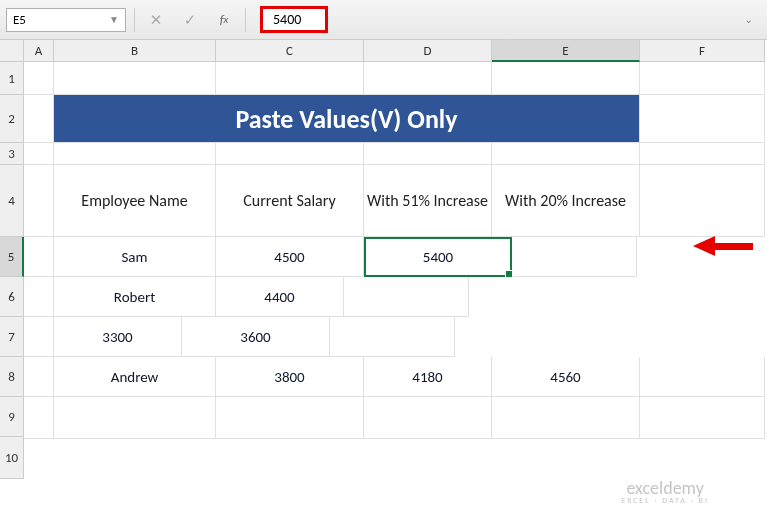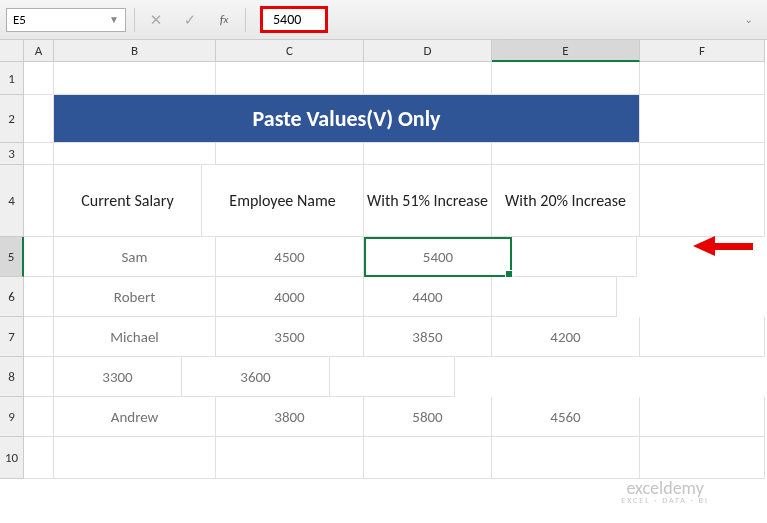--- a/index.html
+++ b/index.html
@@ -130,31 +130,31 @@
     .cell-row {
       display: flex;
     }
     .cell {
       border-right: 1px solid #e0e0e0;
       border-bottom: 1px solid #e0e0e0;
       display: flex;
       align-items: center;
       justify-content: center;
       font-size: 15px;
-      color: #737373;
+      color: #0f172a;
       background: #fff;
       overflow: visible;
       white-space: nowrap;
       position: relative;
     }
     .title-bar {
       background: #2f5597;
       color: #fff;
       font-weight: bold;
-      font-size: 22px;
+      font-size: 26px;
       justify-content: center;
     }
     .header-cell {
       font-size: 16px;
       color: #222;
       line-height: 1.2;
       text-align: center;
       white-space: normal;
     }
     .selected-cell {
@@ -270,59 +270,50 @@
     <div class="cell-row" style="height:22px">
       <div class="cell col-A"></div>
       <div class="cell col-B"></div>
       <div class="cell col-C"></div>
       <div class="cell col-D"></div>
       <div class="cell col-E"></div>
       <div class="cell col-F"></div>
     </div>
     <div class="cell-row" style="height:72px">
       <div class="cell col-A"></div>
+      <div class="cell col-B header-cell">Employee Name</div>
       <div class="cell col-C header-cell">Current Salary</div>
-      <div class="cell col-B header-cell">Employee Name</div>
       <div class="cell col-D header-cell">With 51% Increase</div>
       <div class="cell col-E header-cell">With 20% Increase</div>
       <div class="cell col-F"></div>
     </div>
     <div class="cell-row" style="height:40px">
       <div class="cell col-A"></div>
       <div class="cell col-B">Sam</div>
       <div class="cell col-C">4500</div>
       <div class="cell col-E selected-cell">5400</div>
       <div class="cell col-F"></div>
     </div>
     <div class="cell-row" style="height:40px">
       <div class="cell col-A"></div>
       <div class="cell col-B">Robert</div>
-      <div class="cell col-C">4000</div>
       <div class="cell col-D">4400</div>
-      <div class="cell col-F"></div>
-    </div>
-    <div class="cell-row" style="height:40px">
-      <div class="cell col-A"></div>
-      <div class="cell col-B">Michael</div>
-      <div class="cell col-C">3500</div>
-      <div class="cell col-D">3850</div>
-      <div class="cell col-E">4200</div>
       <div class="cell col-F"></div>
     </div>
     <div class="cell-row" style="height:40px">
       <div class="cell col-A"></div>
       <div class="cell col-D">3300</div>
       <div class="cell col-E">3600</div>
       <div class="cell col-F"></div>
     </div>
     <div class="cell-row" style="height:40px">
       <div class="cell col-A"></div>
       <div class="cell col-B">Andrew</div>
       <div class="cell col-C">3800</div>
-      <div class="cell col-D">5800</div>
+      <div class="cell col-D">4180</div>
       <div class="cell col-E">4560</div>
       <div class="cell col-F"></div>
     </div>
     <div class="cell-row" style="height:42px">
       <div class="cell col-A"></div>
       <div class="cell col-B"></div>
       <div class="cell col-C"></div>
       <div class="cell col-D"></div>
       <div class="cell col-E"></div>
       <div class="cell col-F"></div>

